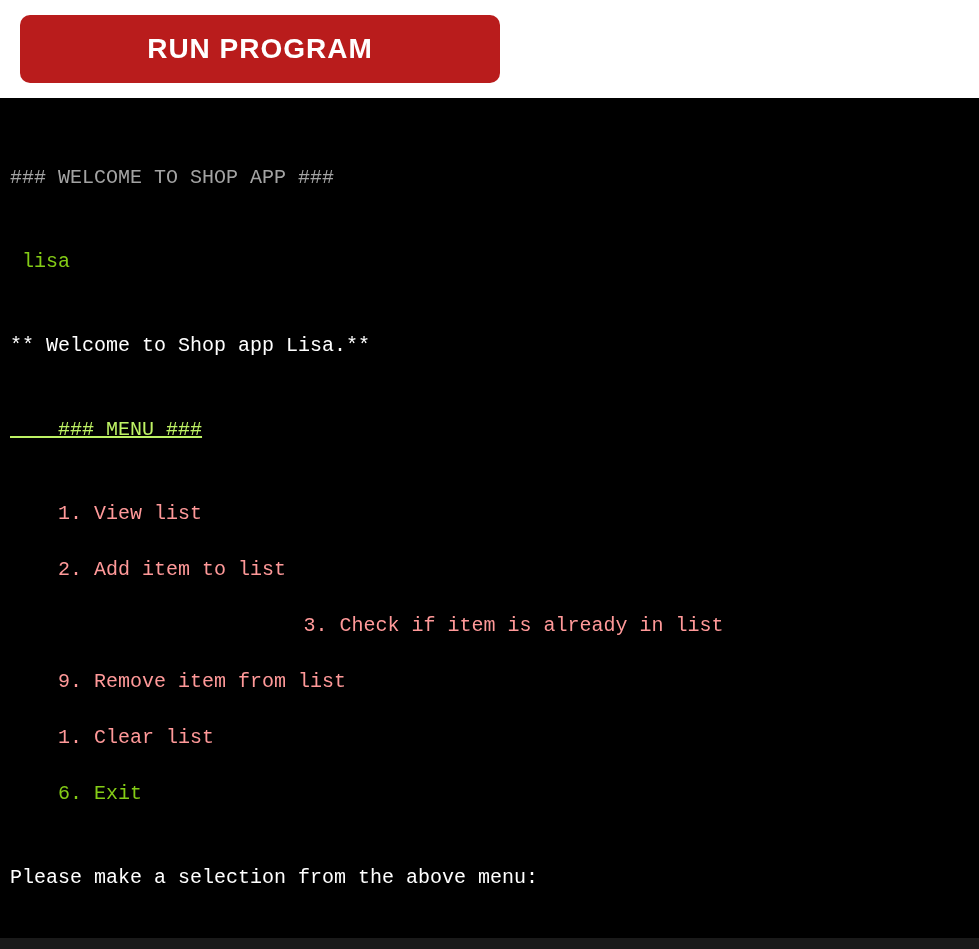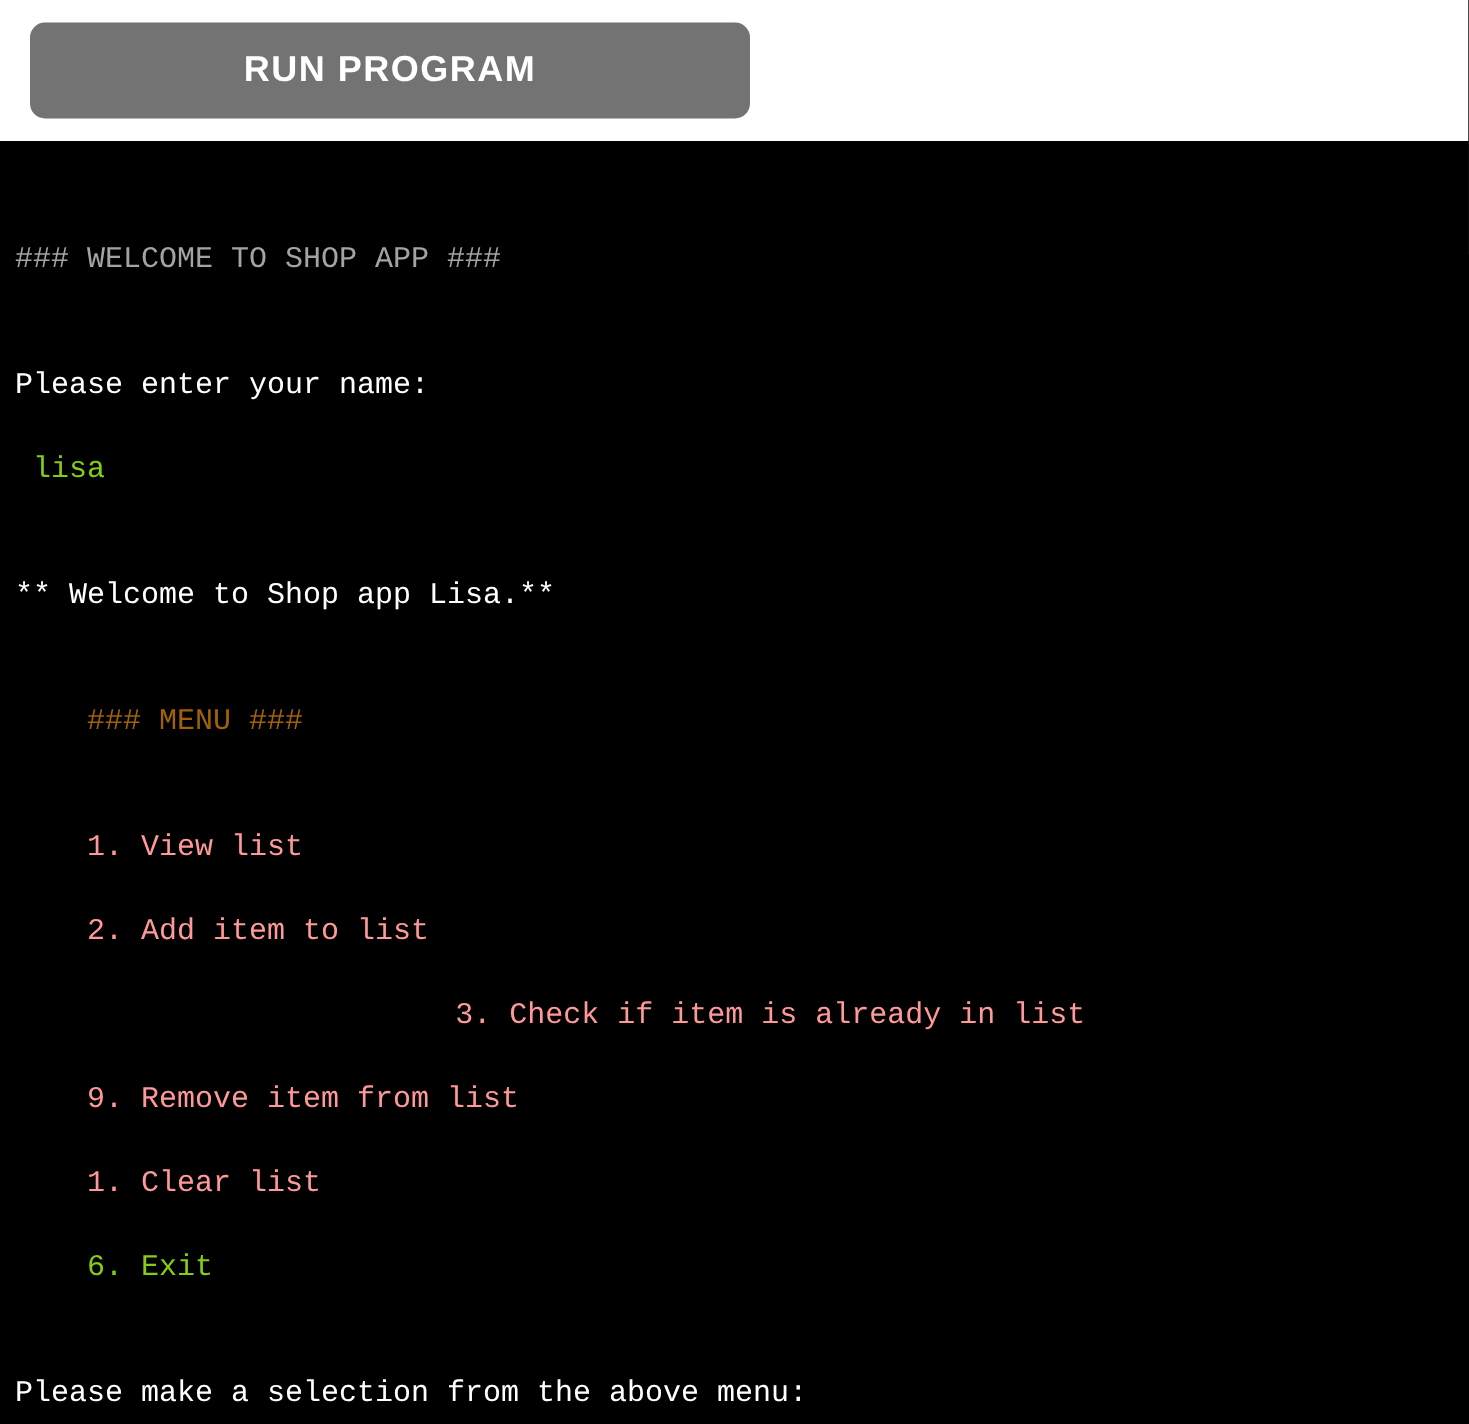--- a/index.html
+++ b/index.html
@@ -16,26 +16,26 @@
     }
 
     .header-area {
       background-color: #ffffff;
       padding: 15px 20px 15px 20px;
       display: flex;
       align-items: center;
     }
 
     .run-button {
-      background-color: #737373;
+      background-color: #b91c1c;
       color: #ffffff;
       border: none;
       border-radius: 10px;
       padding: 18px 60px;
-      font-size: 24px;
+      font-size: 28px;
       font-weight: bold;
       cursor: pointer;
       letter-spacing: 1px;
       min-width: 480px;
     }
 
     .terminal-area {
       background-color: #000000;
       color: #ffffff;
       font-family: 'Courier New', Courier, monospace;
@@ -54,26 +54,25 @@
 <body>
 
 <div class="header-area">
   <button class="run-button">RUN PROGRAM</button>
 </div>
 
 <div class="terminal-area" id="terminal-container">
 <span class="terminal-line" style="color: rgb(255, 255, 255);"></span>
 <span class="terminal-line" style="color: #a3a3a3;">### WELCOME TO SHOP APP ###</span>
 <span class="terminal-line" style="color: rgb(255, 255, 255);"></span>
-<span class="terminal-line" style="color: rgb(255, 255, 255);">Please enter your name:</span>
 <span class="terminal-line" style="color: #84cc16;"> lisa</span>
 <span class="terminal-line" style="color: rgb(255, 255, 255);"></span>
 <span class="terminal-line" style="color: rgb(255, 255, 255);">** Welcome to Shop app Lisa.**</span>
 <span class="terminal-line" style="color: rgb(255, 255, 255);"></span>
-<span class="terminal-line" style="color: #a16207;">    ### MENU ###</span>
+<span class="terminal-line" style="color: #bef264; text-decoration: underline;">    ### MENU ###</span>
 <span class="terminal-line" style="color: rgb(255, 255, 255);"></span>
 <span class="terminal-line" style="color: rgb(255, 153, 153);">    1. View list</span>
 <span class="terminal-line" style="color: rgb(255, 153, 153);">    2. Add item to list</span>
 <span class="terminal-line" style="color: rgb(255, 153, 153); text-align: center;">    3. Check if item is already in list</span>
 <span class="terminal-line" style="color: rgb(255, 153, 153);">    9. Remove item from list</span>
 <span class="terminal-line" style="color: rgb(255, 153, 153);">    1. Clear list</span>
 <span class="terminal-line" style="color: #84cc16;">    6. Exit</span>
 <span class="terminal-line" style="color: rgb(255, 255, 255);"></span>
 <span class="terminal-line" style="color: rgb(255, 255, 255);">Please make a selection from the above menu:</span>
 </div>

